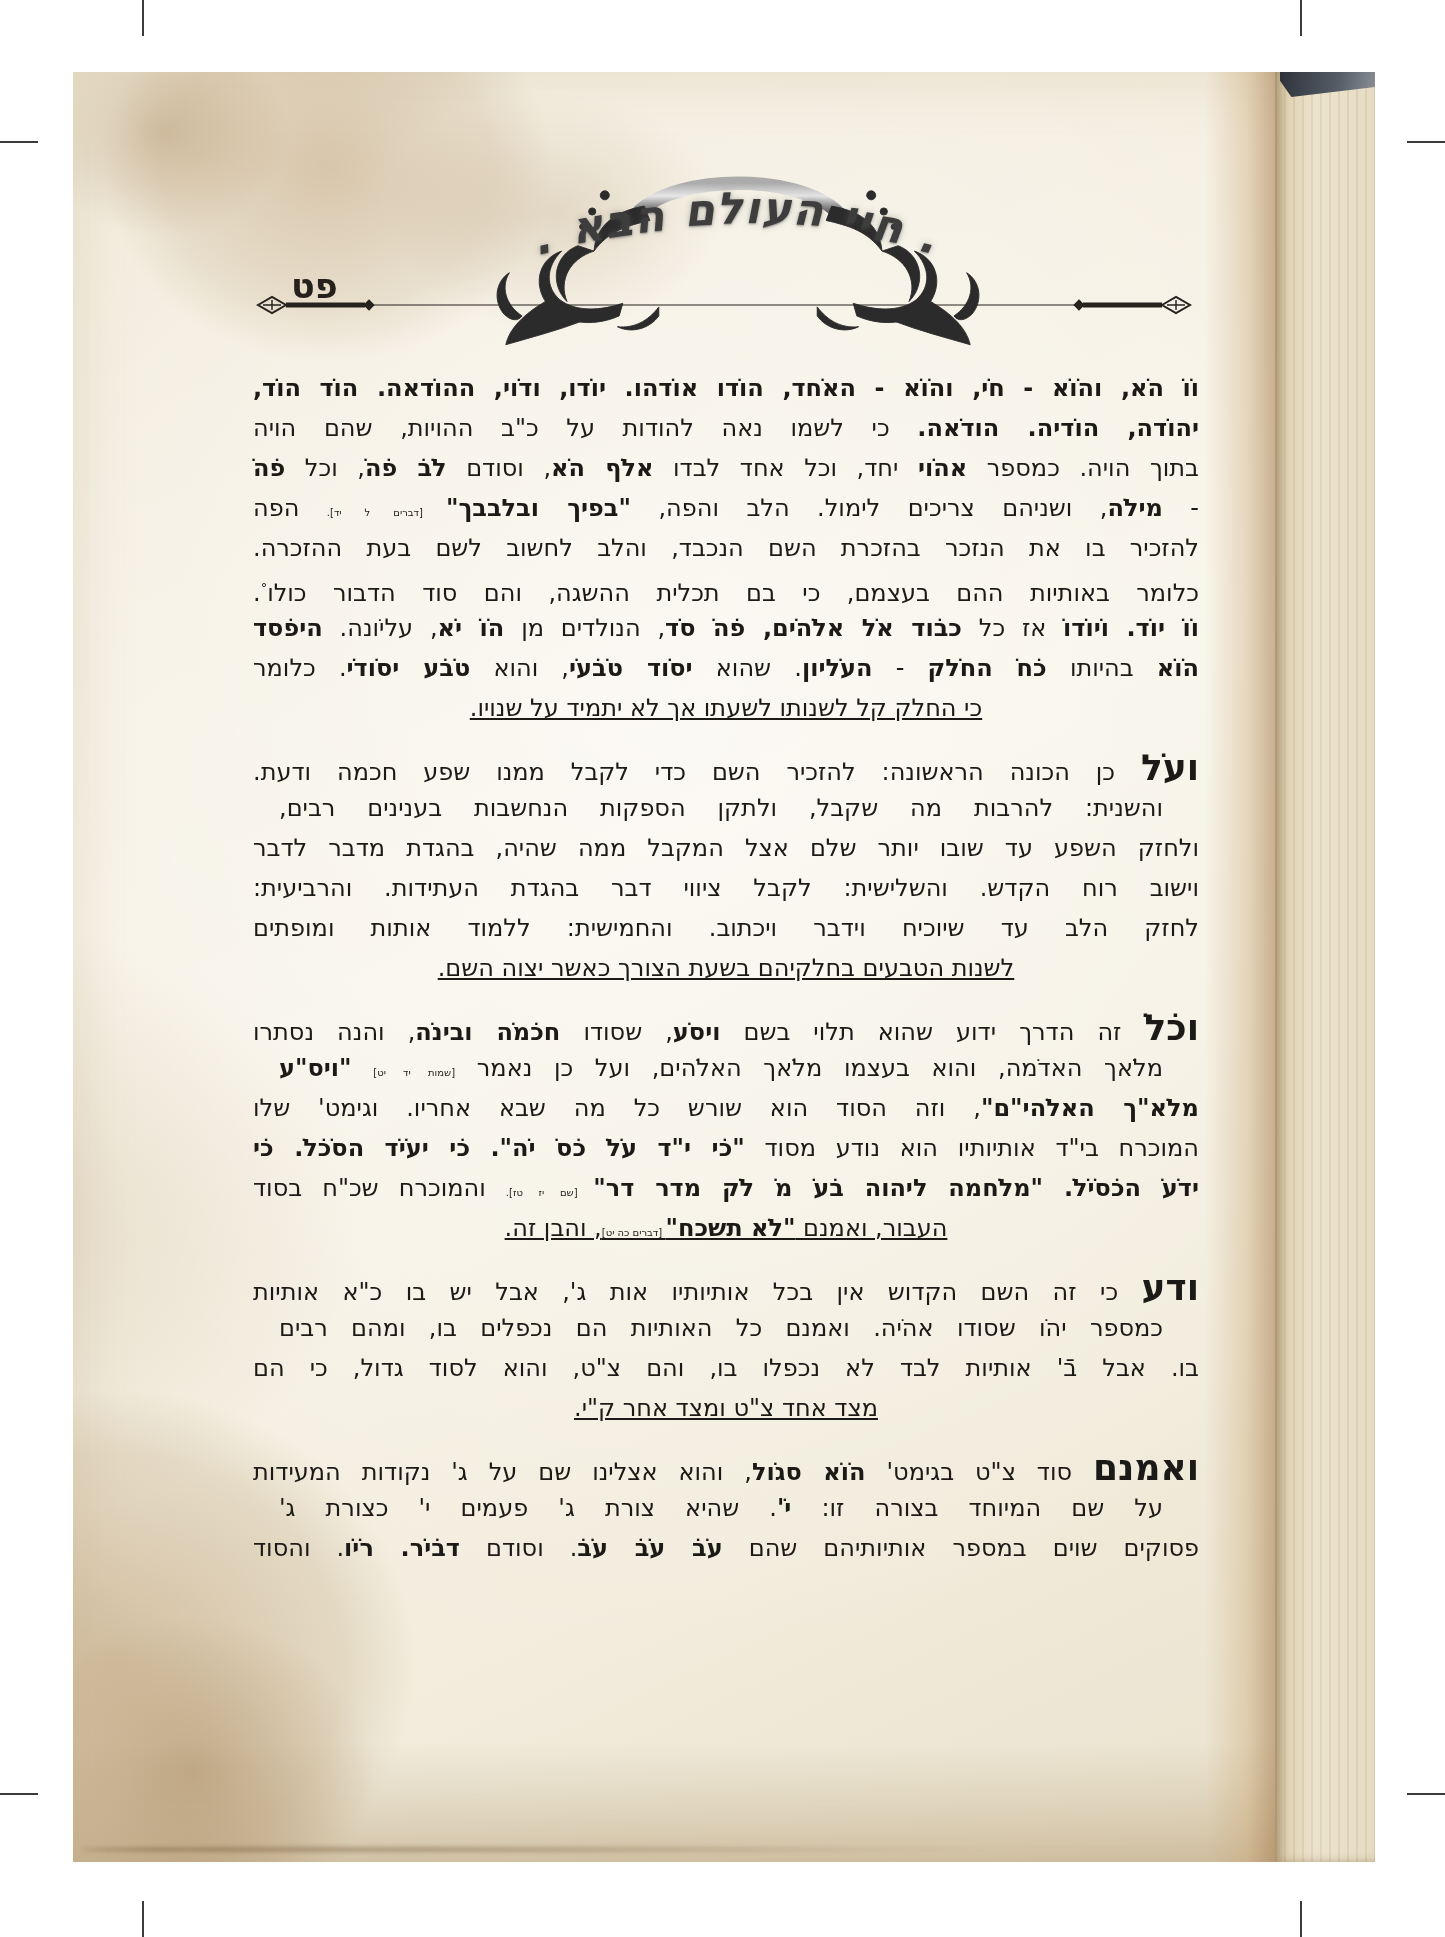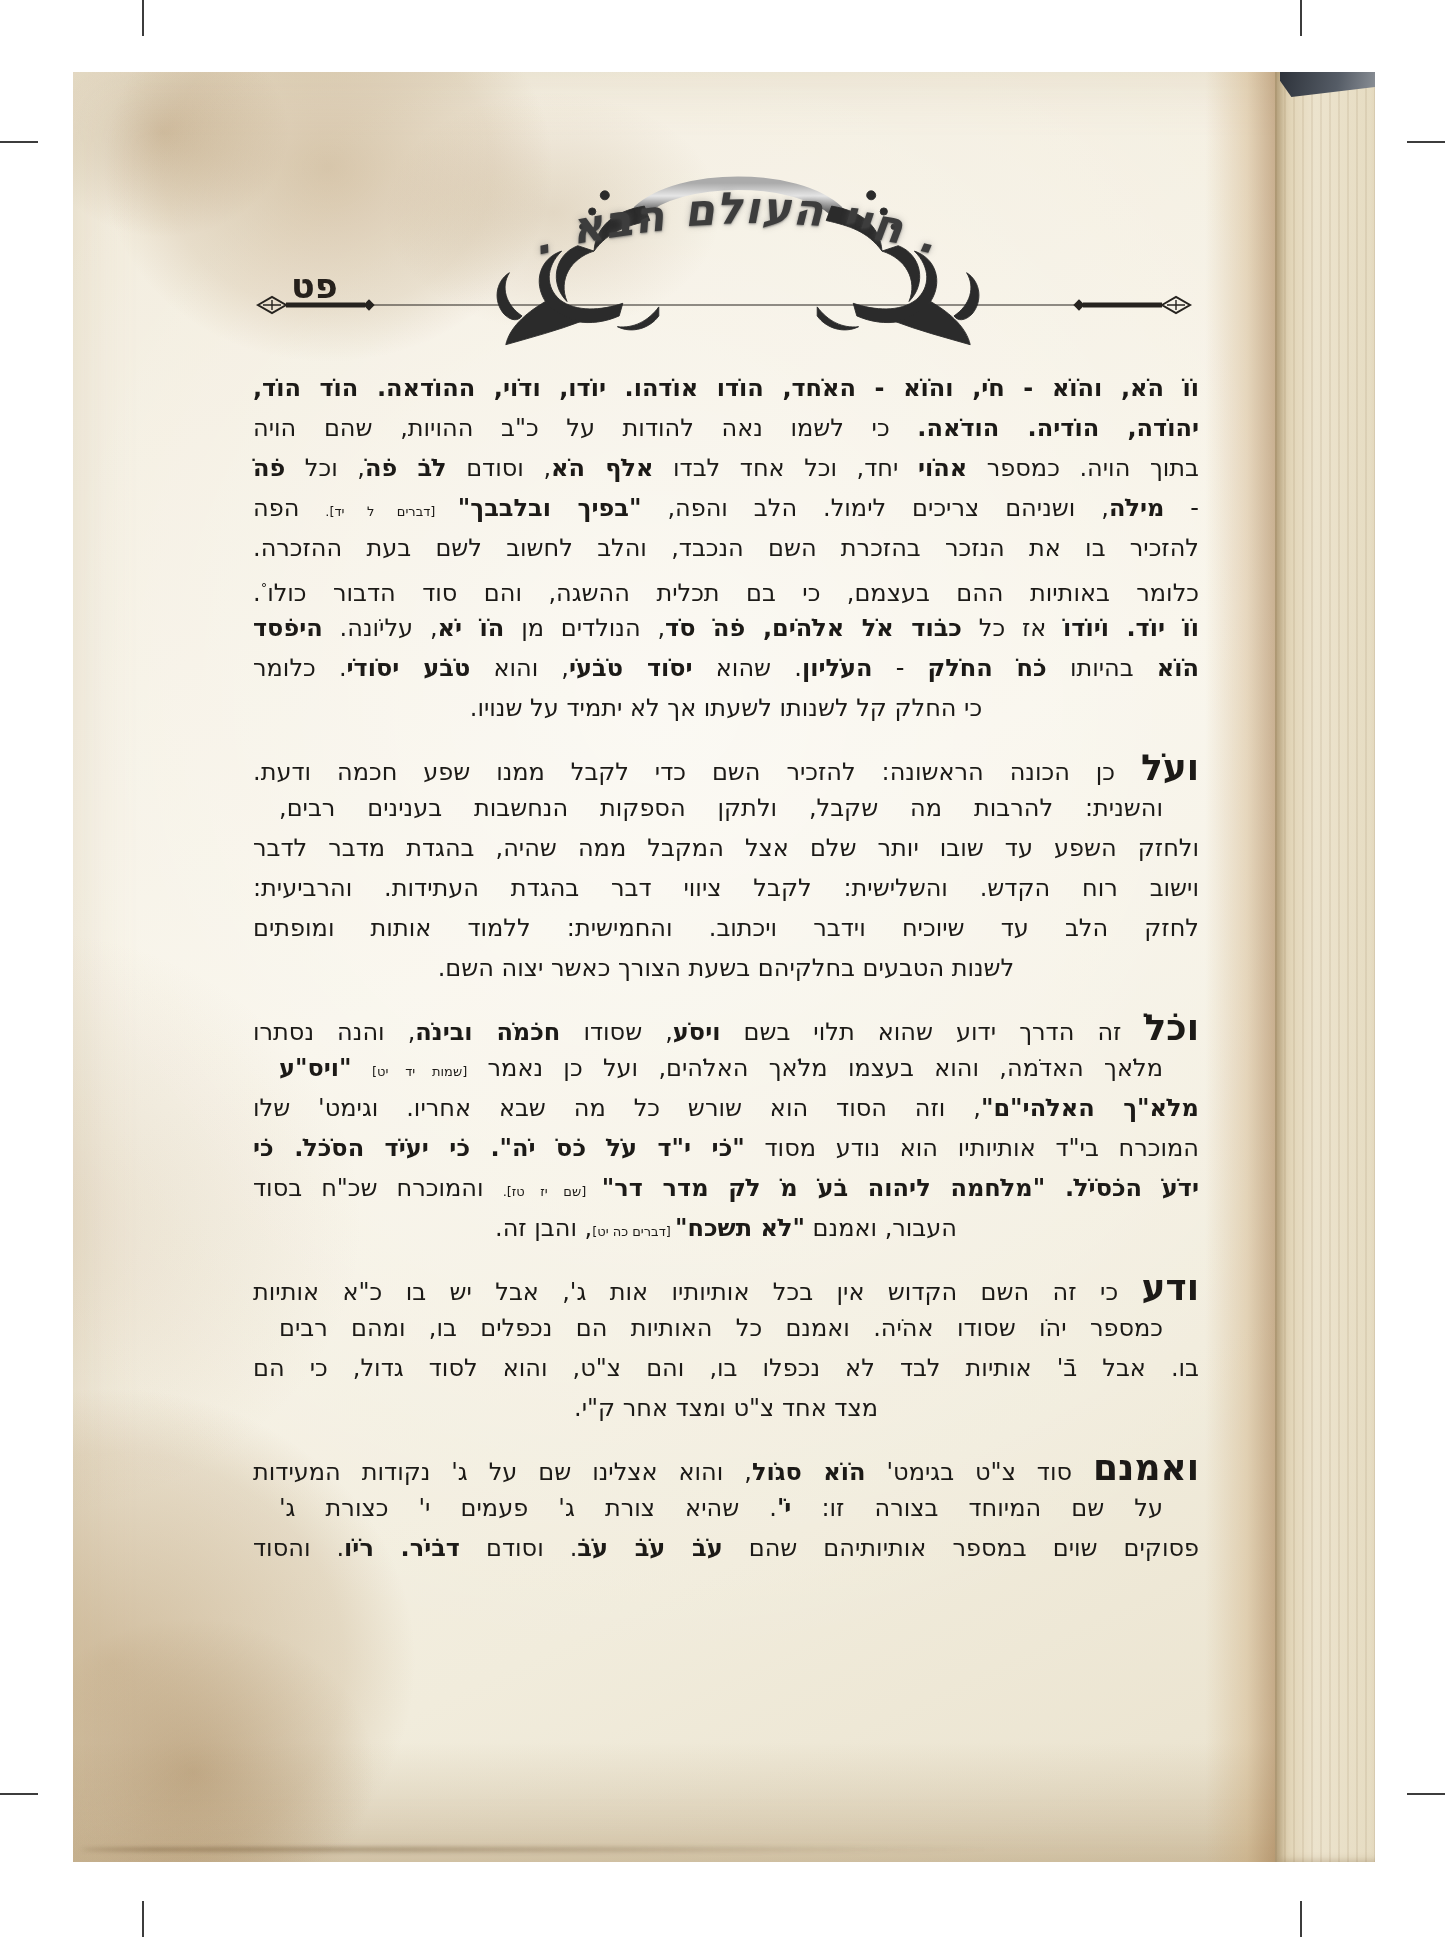--- a/index.html
+++ b/index.html
@@ -43,25 +43,25 @@
   .title-script{position:absolute;left:50%;top:140px;transform:translateX(-50%);margin-left:14px;
       direction:rtl;font-style:italic;font-weight:bold;font-size:44px;color:#3d3d3d;letter-spacing:2px;
       text-shadow:0 1px 2px rgba(70,70,70,.55),0 0 7px rgba(110,110,110,.40);white-space:nowrap;}
   .title-script span{display:inline-block;}
   
   .text-block{position:absolute;top:296px;right:176px;width:946px;direction:rtl;
       color:#1c1a17;font-size:24px;}
   .para{margin:0 0 20px 0;}
   .line{height:40px;line-height:40px;white-space:nowrap;
       text-align:justify;text-align-last:justify;}
-  .line.c{text-align:right;text-align-last:center;}
+  .line.c{text-align:right;text-align-last:center;text-decoration:underline;}
   .line.i{padding-right:36px;padding-left:26px;}
   .r-b{font-weight:bold;}
   .r-l{font-weight:bold;font-size:36px;}
-  .r-c{font-size:13px;}
+  .r-c{font-size:10px;}
   .r-s{font-size:13px;vertical-align:9px;}
 </style>
 </head>
 <body>
 
 <div class="crop v" style="left:142px;top:0;"></div>
 <div class="crop v" style="left:1300px;top:0;"></div>
 <div class="crop v" style="left:142px;top:1901px;"></div>
 <div class="crop v" style="left:1300px;top:1901px;"></div>
 <div class="crop h" style="left:0;top:141px;"></div>

